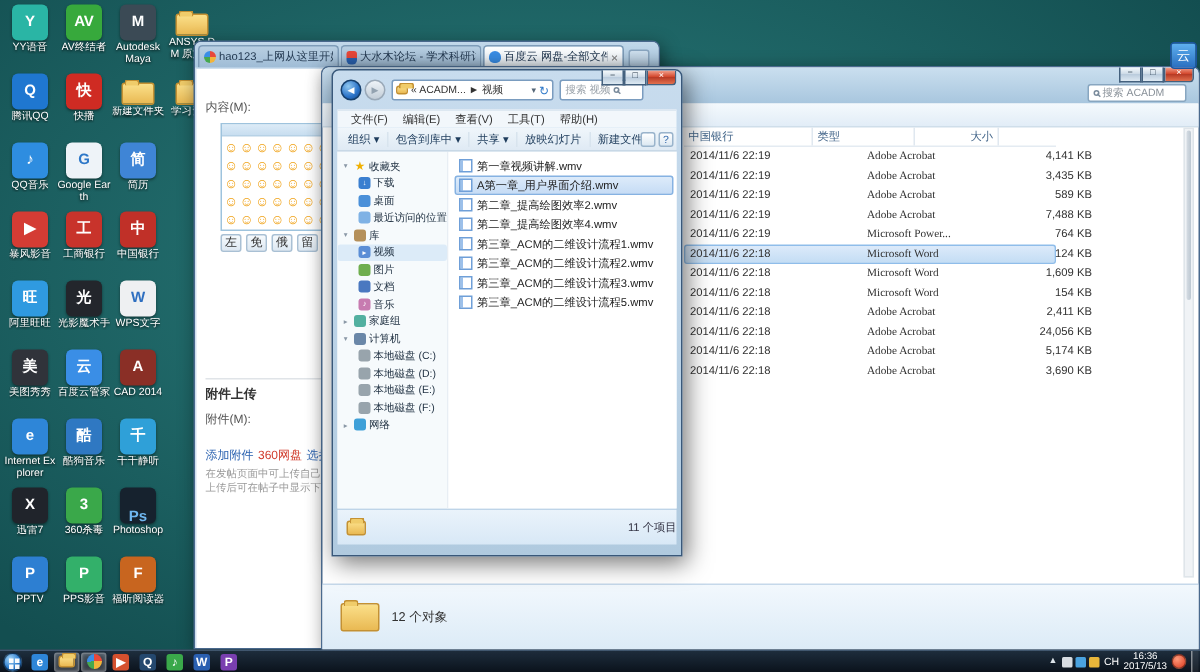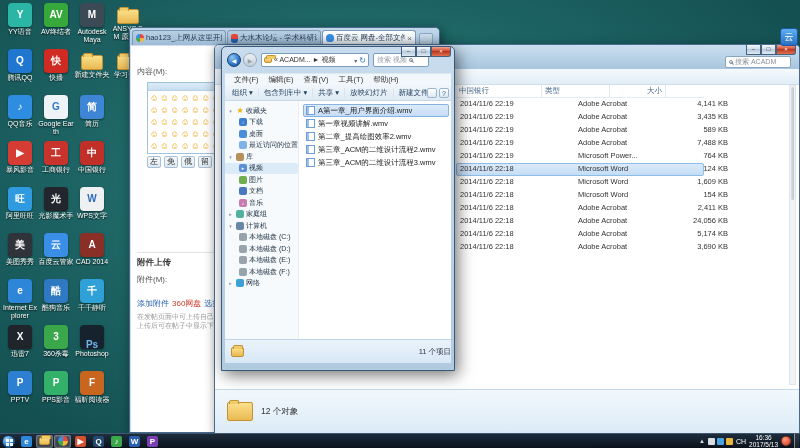--- a/index.html
+++ b/index.html
@@ -51,21 +51,21 @@
 
   
   .bgwin{left:214px;top:44px;width:586px;height:390px;z-index:3;background:#fff;border:1px solid #4a6a8e;box-shadow:2px 3px 12px rgba(0,0,0,.45);}
   .bg-titlebar{position:absolute;left:0;right:0;top:0;height:24px;background:linear-gradient(#cadfef,#a8c6de);border-radius:4px 4px 0 0;}
   .bg-search{position:absolute;right:8px;top:11px;width:66px;height:12px;background:#fff;border:1px solid #88a6c0;border-radius:2px;display:flex;align-items:center;gap:2px;padding:0 3px;font-size:7px;color:#8a929a;white-space:nowrap;overflow:hidden;}
   .bg-toolbar{position:absolute;left:0;right:0;top:24px;height:16px;background:linear-gradient(#f4f9fd,#e2edf7);border-bottom:1px solid #cfdeea;}
   .bg-table{position:absolute;left:241px;top:40px;width:248px;}
   .bg-header{display:flex;height:13px;border-bottom:1px solid #e4ebf2;font-size:7.5px;color:#44668a;}
   .bg-header span{border-right:1px solid #e0e8f0;padding:1px 3px;}
   .c-date{width:86px;flex:none;}
-  .c-type{width:68px;flex:none;}
+  .c-type{width:68px;flex:none;font-family:Liberation Serif, serif;}
   .c-size{width:56px;flex:none;text-align:right;}
   .bg-row{display:flex;height:13px;align-items:flex-start;font-size:7.5px;color:#333;border:1px solid transparent;gap:32px;}
   .bg-row span{padding:0 3px;white-space:nowrap;overflow:hidden;}
   .bg-row.sel{background:linear-gradient(#dceafa,#c4ddf4);border:1px solid #8fbdea;border-radius:2px;}
   .bg-scroll{position:absolute;right:3px;top:40px;bottom:48px;width:7px;background:#f0f3f6;border:1px solid #dfe5ea;}
   .bg-thumb{margin:1px;height:38%;background:linear-gradient(90deg,#d6dde4,#bcc7d1);border-radius:2px;}
   .bg-details{position:absolute;left:0;right:0;bottom:0;height:44px;background:linear-gradient(#f2f8fd,#dcebf7);border-top:1px solid #c5d8ea;display:flex;align-items:center;gap:8px;padding-left:12px;}
   .bg-status{font-size:8.5px;color:#333;}
 
   
@@ -582,39 +582,51 @@
             <span class="nav-ico" style="background: rgb(152, 164, 172);"></span>
             <span>本地磁盘 (F:)</span>
           </div>
           <div class="nav-item">
             <span class="ind">▸</span>
             <span class="nav-ico" style="background: rgb(63, 160, 216);"></span>
             <span>网络</span>
           </div>
         </div>
       <div class="fg-list" id="fg-files">
+          <div class="file-item">
+            <span class="wmv"></span>
+            <span>第一章视频讲解.wmv</span>
+          </div>
           <div class="file-item sel">
             <span class="wmv"></span>
             <span>A第一章_用户界面介绍.wmv</span>
           </div>
           <div class="file-item">
             <span class="wmv"></span>
-            <span>第一章视频讲解.wmv</span>
+            <span>第二章_提高绘图效率2.wmv</span>
           </div>
           <div class="file-item">
             <span class="wmv"></span>
-            <span>第二章_提高绘图效率2.wmv</span>
+            <span>第二章_提高绘图效率4.wmv</span>
           </div>
           <div class="file-item">
             <span class="wmv"></span>
+            <span>第三章_ACM的二维设计流程1.wmv</span>
+          </div>
+          <div class="file-item">
+            <span class="wmv"></span>
             <span>第三章_ACM的二维设计流程2.wmv</span>
           </div>
           <div class="file-item">
             <span class="wmv"></span>
             <span>第三章_ACM的二维设计流程3.wmv</span>
+          </div>
+          <div class="file-item">
+            <span class="wmv"></span>
+            <span>第三章_ACM的二维设计流程5.wmv</span>
           </div>
         </div>
     </div>
     <div class="fg-details">
       <span class="folder folder-sm"></span>
       <span>11 个项目</span>
     </div>
   </div>
 
   <div class="widget">云</div>

